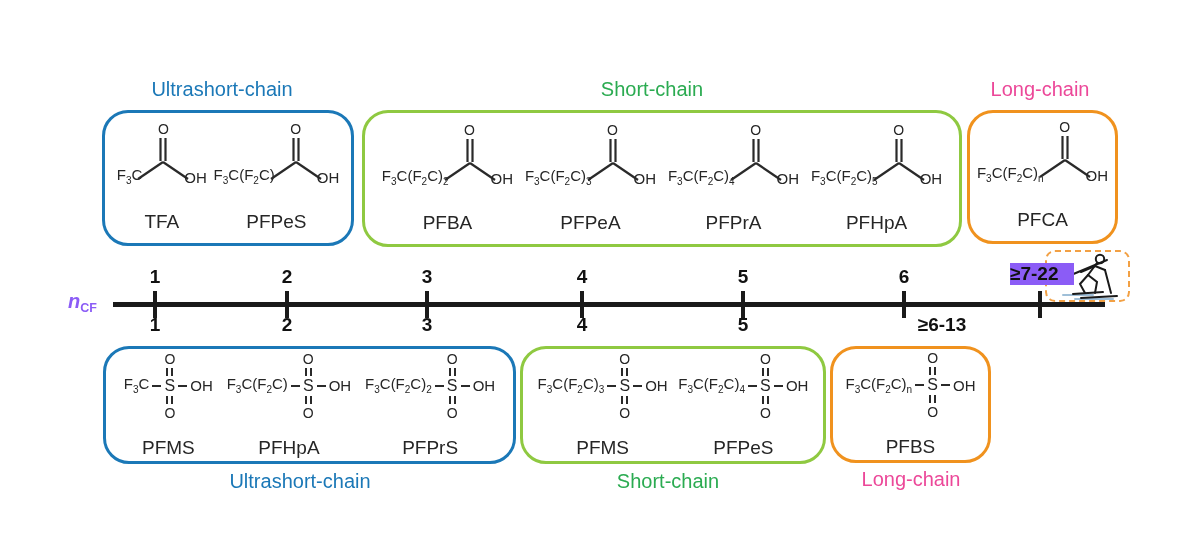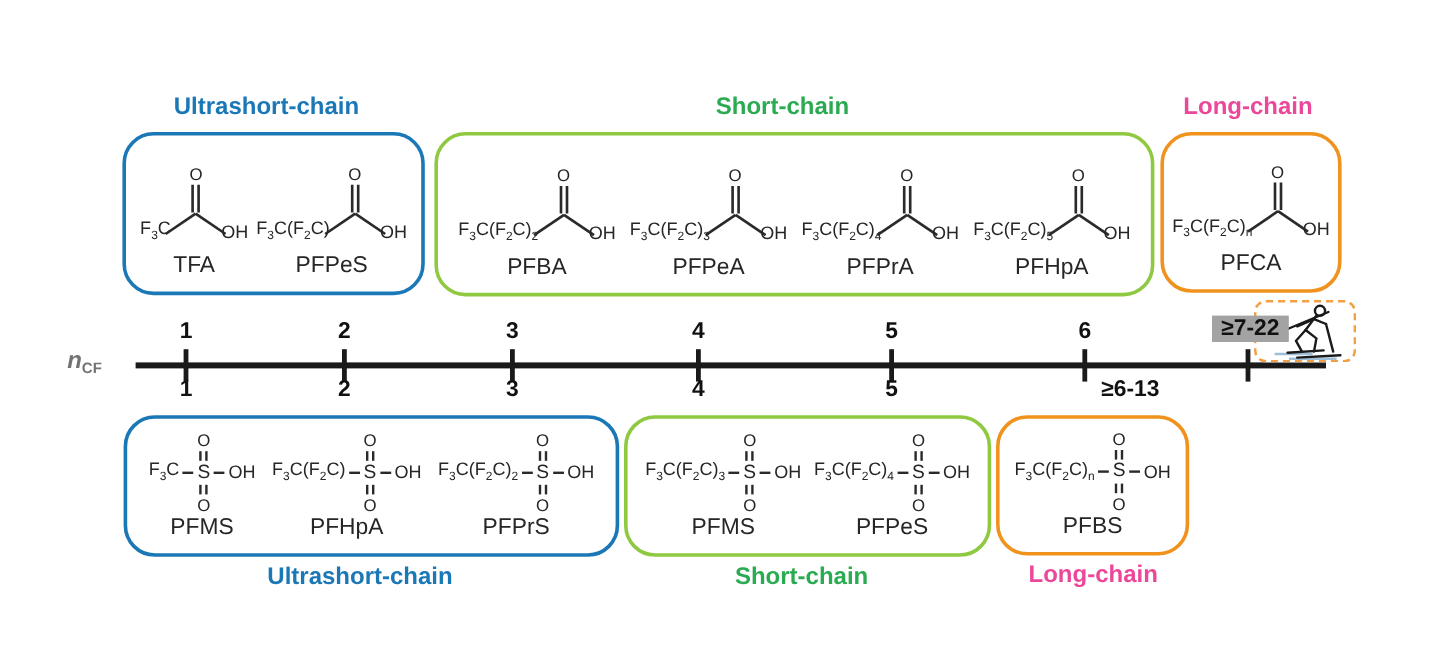--- a/index.html
+++ b/index.html
@@ -1,36 +1,36 @@
 <!DOCTYPE html>
 <html><head>
 <meta charset="utf-8">
 <style>
   *{margin:0;padding:0;box-sizing:border-box}
   html,body{background:#ffffff}
   #fig{position:relative;width:1200px;height:555px;background:#ffffff;
        font-family:"Liberation Sans",sans-serif;overflow:hidden;color:#262626}
 
   
-  .grp-label{position:absolute;font-weight:bold;font-size:20px;text-align:center;white-space:nowrap}
+  .grp-label{position:absolute;font-weight:normal;font-size:20px;text-align:center;white-space:nowrap}
   .c-blue{color:#1b78b7}
   .c-green{color:#2bab51}
   .c-orange{color:#ec4899}
 
   
   .gbox{position:absolute;border-radius:26px;background:#ffffff;
         display:flex;align-items:flex-end;justify-content:space-evenly;
         padding:10px 5px 10px 5px}
   .b-blue{border:3px solid #1b78b7}
   .b-green{border:3px solid #8fc941}
   .b-orange{border:3px solid #f0921e}
   .gbox.bottom{align-items:center;padding:6px 4px}
 
   .compound{display:flex;flex-direction:column;align-items:center}
-  .cname{font-size:19px;color:#262626;margin-top:1px;white-space:nowrap}
+  .cname{font-size:19px;color:#262626;margin-top:17px;white-space:nowrap}
 
   
   .cacid{display:flex;align-items:flex-end;font-size:15px;line-height:1.1;white-space:nowrap}
   .cacid .chain{padding-bottom:8px;margin-right:-5px}
   .cacid .ohlab{padding-bottom:8px;margin-left:-5px}
   sub{font-size:10px}
   .cgroup{display:flex;flex-direction:column;align-items:center;margin-bottom:7px}
   .cgroup .otop{font-size:14px;line-height:1;margin-bottom:1px}
   .cbonds{display:block}
   .cbonds line{stroke:#2a2a2a;stroke-width:2.2}
@@ -42,25 +42,25 @@
   .scol .so{font-size:14px;line-height:1}
   .scol .ss{font-size:16px;line-height:1}
   .dbl{width:7px;height:8px;border-left:2px solid #2a2a2a;border-right:2px solid #2a2a2a;margin:2px 0}
 
   
   .axis-line{position:absolute;left:113px;top:302px;width:992px;height:5px;background:#1a1a1a}
   .tick{position:absolute;top:291px;width:4px;height:27px;background:#1a1a1a}
   .tick-num{position:absolute;width:76px;font-weight:bold;font-size:19px;color:#111;text-align:center;white-space:nowrap}
   .row-top{top:266px}
   .row-bottom{top:314px}
-  .ncf{position:absolute;left:56px;top:290px;font-size:20px;font-weight:bold;color:#737373}
+  .ncf{position:absolute;left:68px;top:290px;font-size:20px;font-weight:bold;color:#8b5cf6}
   .ncf .n-italic{font-style:italic}
   .ncf .n-sub{font-size:12.5px;font-style:normal;vertical-align:-4px}
-  .range-top{position:absolute;left:1010px;top:263px;width:64px;background:#a3a3a3;z-index:3;
-             font-weight:bold;font-size:19px;text-align:center;color:#111;white-space:nowrap}
+  .range-top{position:absolute;left:1010px;top:263px;width:64px;background:#8b5cf6;z-index:3;
+             font-weight:bold;font-size:19px;color:#111;white-space:nowrap}
 
   
   .skier-box{position:absolute;left:1045px;top:250px;width:85px;height:52px;
              border:2px dashed #f2a044;border-radius:10px;background:#ffffff;z-index:2}
   .skier-box svg{display:block;overflow:visible;margin:0 auto}
   .sk{stroke:#1a1a1a;stroke-width:2;fill:none;stroke-linecap:round}
   .ground{stroke:#9fbfd8;stroke-width:2;stroke-linecap:round}
 </style>
 </head>
 <body>

